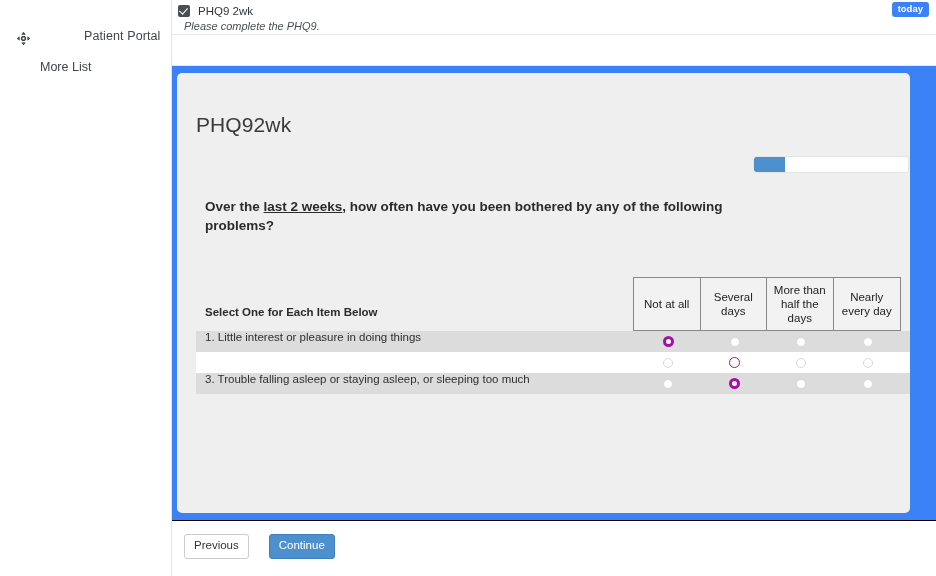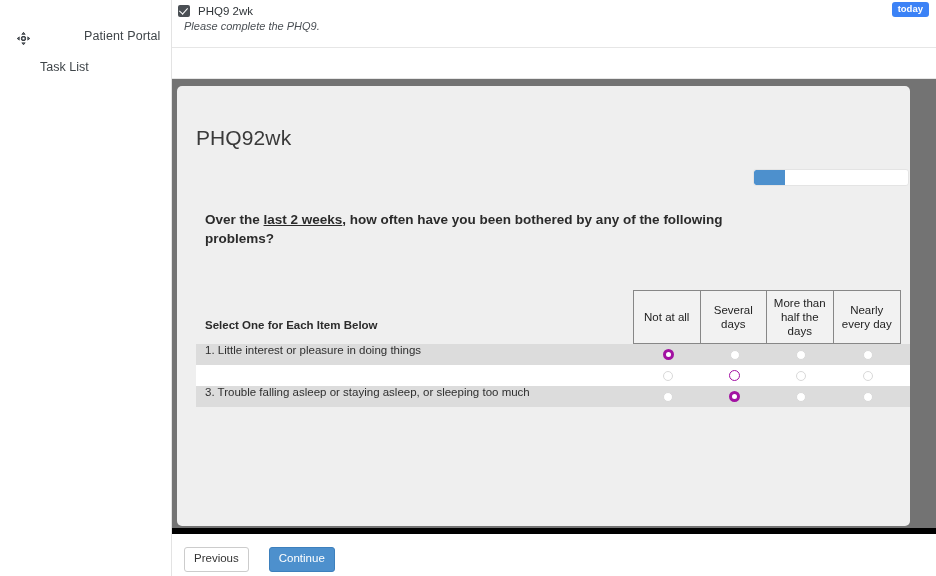--- a/index.html
+++ b/index.html
@@ -61,21 +61,21 @@
     position: absolute;
     left: 172px; top: 0;
     width: 764px;
     height: 576px;
     background: #ffffff;
   }
 
   
   .task-header {
     position: relative;
-    height: 48px;
+    height: 35px;
     border-bottom: 1px solid #e6e6e6;
     padding: 5px 0 0 6px;
     background: #ffffff;
   }
   .task-title-row {
     display: flex;
     align-items: center;
     gap: 8px;
   }
   .task-checkbox {
@@ -122,22 +122,22 @@
   .header-gap {
     height: 31px;
     background: #ffffff;
     border-bottom: 1px solid #e6e6e6;
   }
 
   
   .form-wrap {
     position: relative;
     height: 455px;
-    background: #737373;
-    border-bottom: 6px solid #000000;
+    background: #3b82f6;
+    border-bottom: 1px solid #000000;
     padding: 7px 8px 8px 5px;
   }
 
   .survey-card {
     position: relative;
     width: 733px;
     height: 440px;
     background: #efefef;
     border-radius: 5px;
     padding: 26px 24px 0 19px;
@@ -310,21 +310,21 @@
           <path d="M8 1 L10.2 3.6 H5.8 Z M8 15 L5.8 12.4 H10.2 Z M1 8 L3.6 5.8 V10.2 Z M15 8 L12.4 10.2 V5.8 Z
                    M8 5.2 A2.8 2.8 0 1 1 7.99 5.2 Z" fill="#5a6view"></path>
           <path d="M8 1.2 L10.1 3.7 H5.9 Z M8 14.8 L5.9 12.3 H10.1 Z M1.2 8 L3.7 5.9 V10.1 Z M14.8 8 L12.3 10.1 V5.9 Z" fill="#555c63"></path>
           <circle cx="8" cy="8" r="2.5" fill="#555c63"></circle>
           <circle cx="8" cy="8" r="1.1" fill="#ffffff"></circle>
         </svg>
       </span>
       <span class="brand-label">Patient Portal</span>
     </div>
     <div class="sidebar-item">
-      <span>Task List</span>
+      <span>More List</span>
     </div>
   </div>
 
   <div class="content">
 
     <div class="task-header">
       <div class="task-title-row">
         <span class="task-checkbox"></span>
         <span class="task-title">PHQ9 2wk</span>
       </div>

